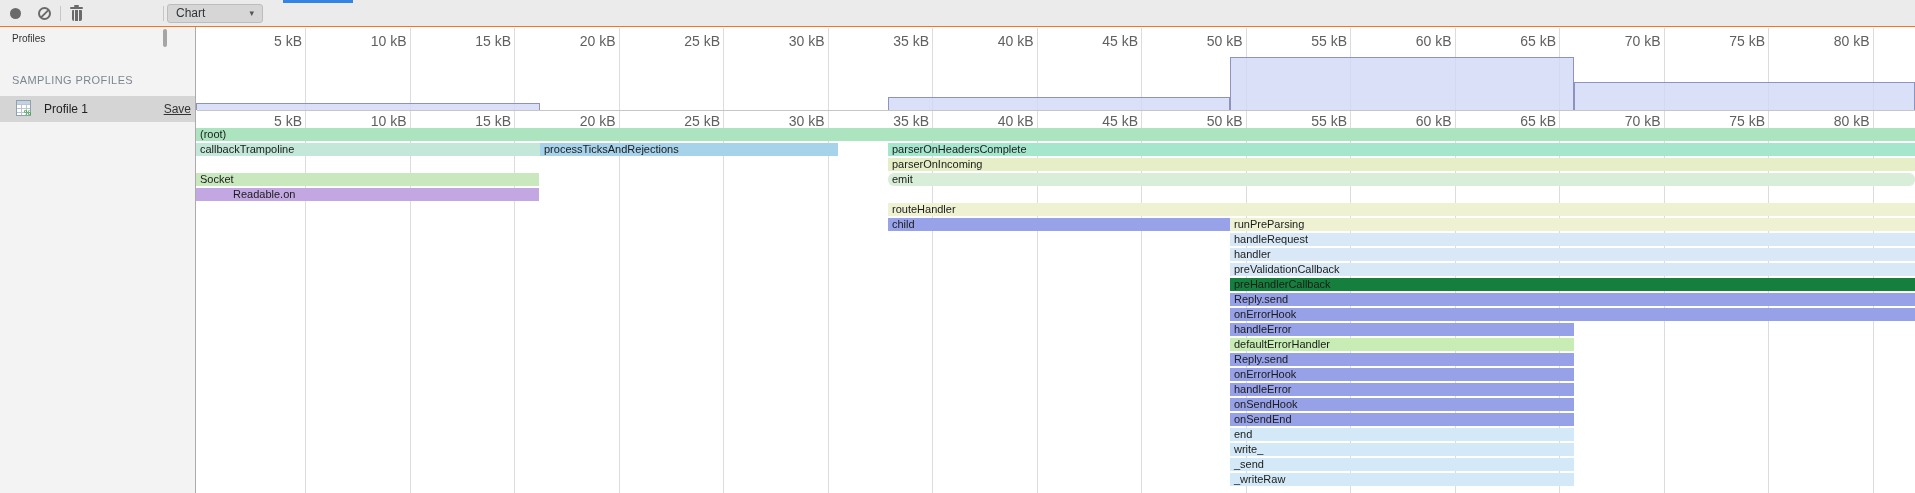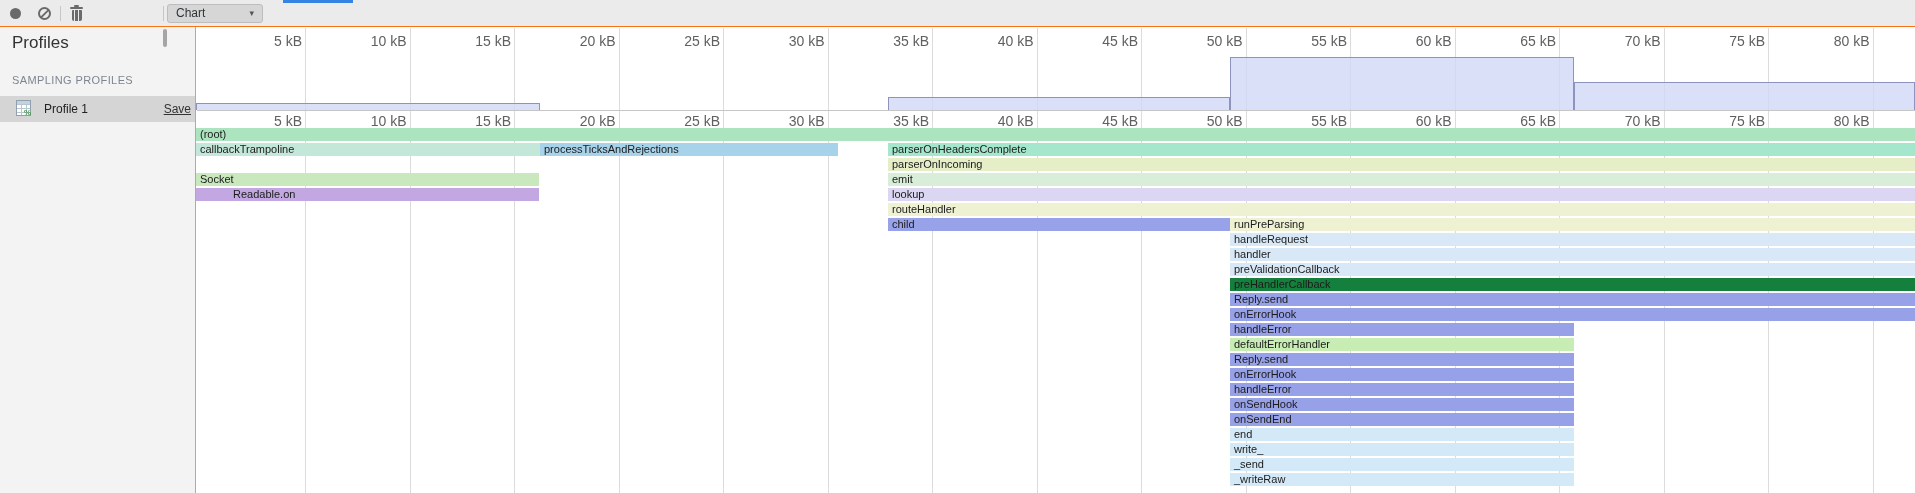--- a/index.html
+++ b/index.html
@@ -19,21 +19,21 @@
   .icon-trash .lid{position:absolute;left:1px;top:2px;width:13px;height:2px;background:#6a6a6a;border-radius:1px;}
   .icon-trash .body{position:absolute;left:2.5px;top:5px;width:10px;height:11px;background:#6a6a6a;border-radius:1px 1px 2px 2px;
       background-image:linear-gradient(90deg,transparent 2.5px,#ebebeb 2.5px,#ebebeb 3.5px,transparent 3.5px,transparent 6px,#ebebeb 6px,#ebebeb 7px,transparent 7px);}
   .chart-select{position:absolute;left:167px;top:4px;width:96px;height:19px;background:#d6d6d6;
       border:1px solid #bdbdbd;border-radius:3px;box-sizing:border-box;
       font-size:12px;color:#2e3436;line-height:17px;padding-left:8px;}
   .chart-select .arrow{position:absolute;right:8px;top:0;font-size:9px;color:#555;line-height:17px;}
   
   .sidebar{position:absolute;left:0;top:27px;width:196px;height:466px;background:#f3f3f3;
            border-right:1px solid #ababab;box-sizing:border-box;}
-  .sidebar-title{position:absolute;left:12px;top:6px;font-size:17px;color:#333;}
+  .sidebar-title{position:absolute;left:12px;top:6px;font-size:10px;color:#333;}
   .sidebar-section{position:absolute;left:12px;top:47px;font-size:11px;color:#7d8690;letter-spacing:.4px;}
   .profile-row{position:absolute;left:0;top:69px;width:195px;height:26px;background:#d5d5d5;}
   .profile-icon{position:absolute;left:16px;top:4px;width:15px;height:16px;background:#fff;border:1px solid #8fa0b0;box-sizing:border-box;
       background-image:linear-gradient(180deg,#c3d2dd 0,#c3d2dd 3px,transparent 3px),
         repeating-linear-gradient(180deg,transparent 0,transparent 3px,#b9c6d2 3px,#b9c6d2 4px),
         repeating-linear-gradient(90deg,transparent 0,transparent 4px,#b9c6d2 4px,#b9c6d2 5px);}
   .profile-icon .pct{position:absolute;right:-1px;bottom:-2px;font-size:8px;font-weight:bold;color:#3d9e3d;background:transparent;}
   .profile-label{position:absolute;left:44px;top:6px;font-size:12px;color:#222;}
   .save-link{position:absolute;right:4px;top:6px;font-size:12px;color:#333;text-decoration:underline;cursor:pointer;}
   .sidebar-scroll-thumb{position:absolute;left:163px;top:2px;width:4px;height:18px;background:#a5a5a5;border-radius:2px;}
@@ -145,23 +145,22 @@
       <div class="ruler-label ruler2-label" style="left: 1568px;">75 kB</div>
       <div class="ruler-label ruler2-label" style="left: 1672.5px;">80 kB</div>
     </div>
   <div class="flame" id="flame">
       <div class="frame" style="left: -1px; width: 1719px; top: 101px; height: 13px; background: rgb(172, 228, 191);">(root)</div>
       <div class="frame" style="left: -1px; width: 344px; top: 116px; height: 13px; background: rgb(195, 232, 217);">callbackTrampoline</div>
       <div class="frame" style="left: 343px; width: 298px; top: 116px; height: 13px; background: rgb(166, 210, 234);">processTicksAndRejections</div>
       <div class="frame" style="left: 691px; width: 1027px; top: 116px; height: 13px; background: rgb(164, 231, 205);">parserOnHeadersComplete</div>
       <div class="frame" style="left: 691px; width: 1027px; top: 131px; height: 13px; background: rgb(229, 238, 198);">parserOnIncoming</div>
       <div class="frame" style="left: -1px; width: 343px; top: 146px; height: 13px; background: rgb(201, 232, 189);">Socket</div>
-      <div class="frame" style="left: 691px; width: 1027px; top: 146px; height: 13px; background: rgb(217, 238, 216);">emit</div>
+      <div class="frame" style="left: 691px; width: 1027px; top: 146px; height: 13px; background: rgb(217, 238, 216); border-radius: 6px;">emit</div>
       <div class="frame" style="left: -1px; width: 343px; top: 161px; height: 13px; background: rgb(194, 167, 226); padding-left: 37px;">Readable.on</div>
-      <div class="frame" style="left: 691px; width: 1027px; top: 161px; height: 13px; background: rgb(219, 215, 242);">lookup</div>
       <div class="frame" style="left: 691px; width: 1027px; top: 176px; height: 13px; background: rgb(239, 241, 211);">routeHandler</div>
       <div class="frame" style="left: 691px; width: 342px; top: 191px; height: 13px; background: rgb(152, 162, 232);">child</div>
       <div class="frame" style="left: 1033px; width: 685px; top: 191px; height: 13px; background: rgb(239, 241, 211);">runPreParsing</div>
       <div class="frame" style="left: 1033px; width: 685px; top: 206px; height: 13px; background: rgb(217, 232, 246);">handleRequest</div>
       <div class="frame" style="left: 1033px; width: 685px; top: 221px; height: 13px; background: rgb(217, 232, 246);">handler</div>
       <div class="frame" style="left: 1033px; width: 685px; top: 236px; height: 13px; background: rgb(217, 232, 246);">preValidationCallback</div>
       <div class="frame" style="left: 1033px; width: 685px; top: 251px; height: 13px; background: #15803d;">preHandlerCallback</div>
       <div class="frame" style="left: 1033px; width: 685px; top: 266px; height: 13px; background: rgb(151, 161, 231);">Reply.send</div>
       <div class="frame" style="left: 1033px; width: 685px; top: 281px; height: 13px; background: rgb(151, 161, 231);">onErrorHook</div>
       <div class="frame" style="left: 1033px; width: 344px; top: 296px; height: 13px; background: rgb(151, 161, 231);">handleError</div>

